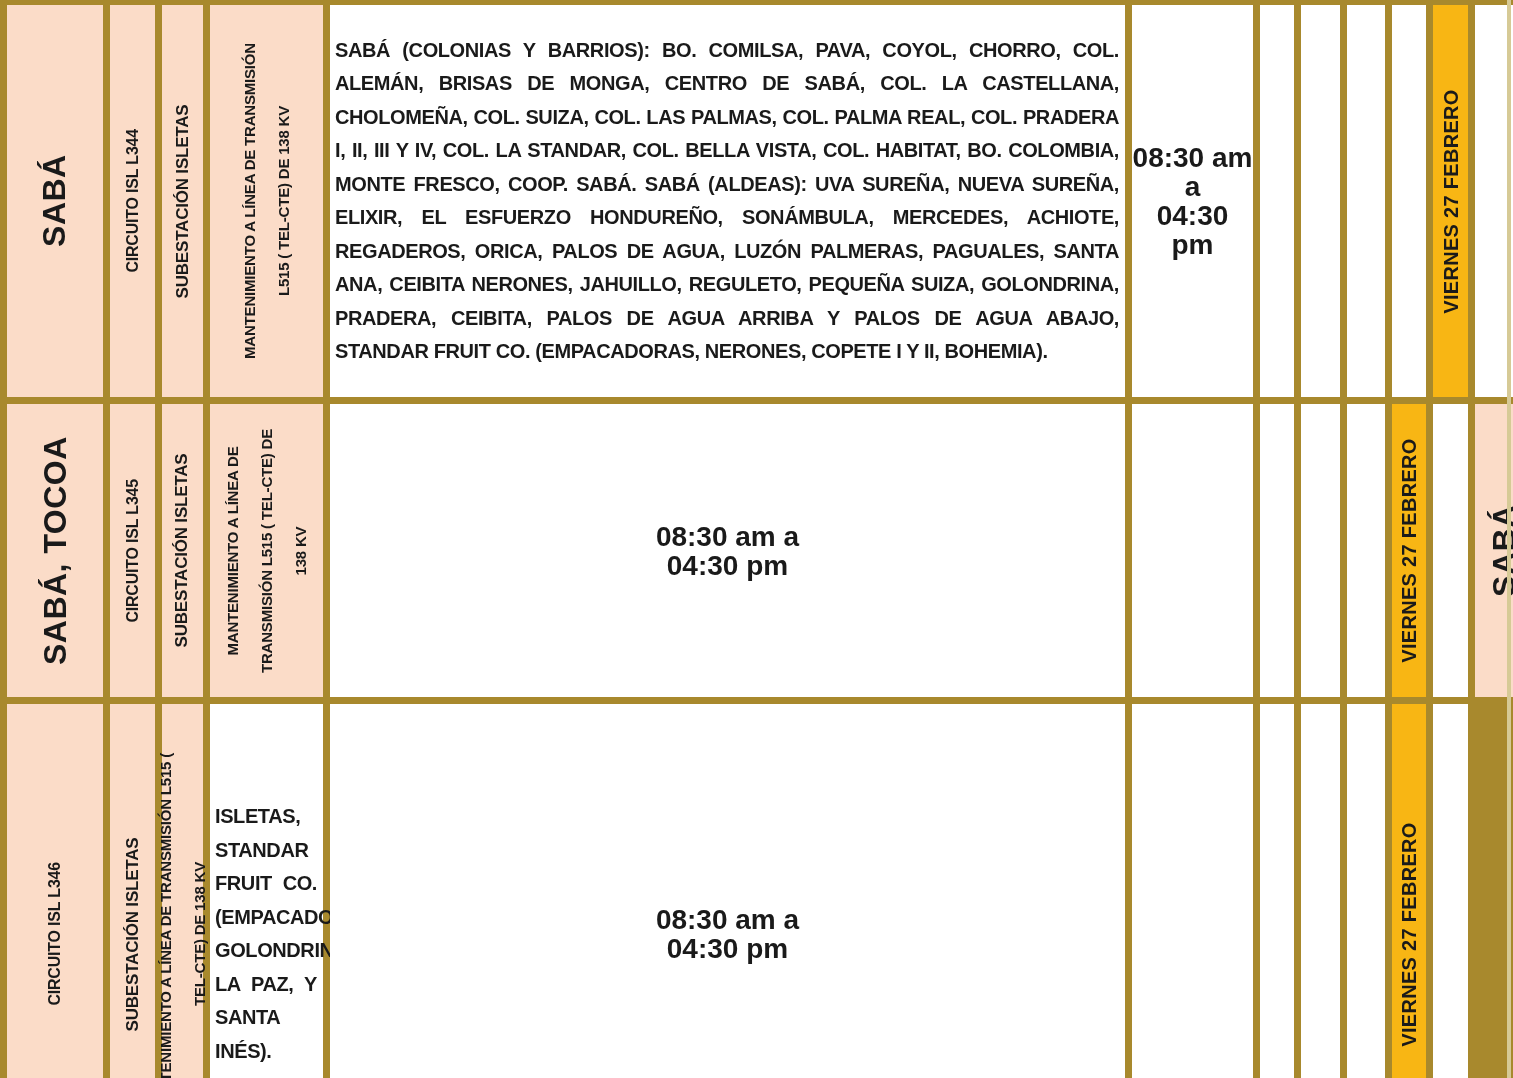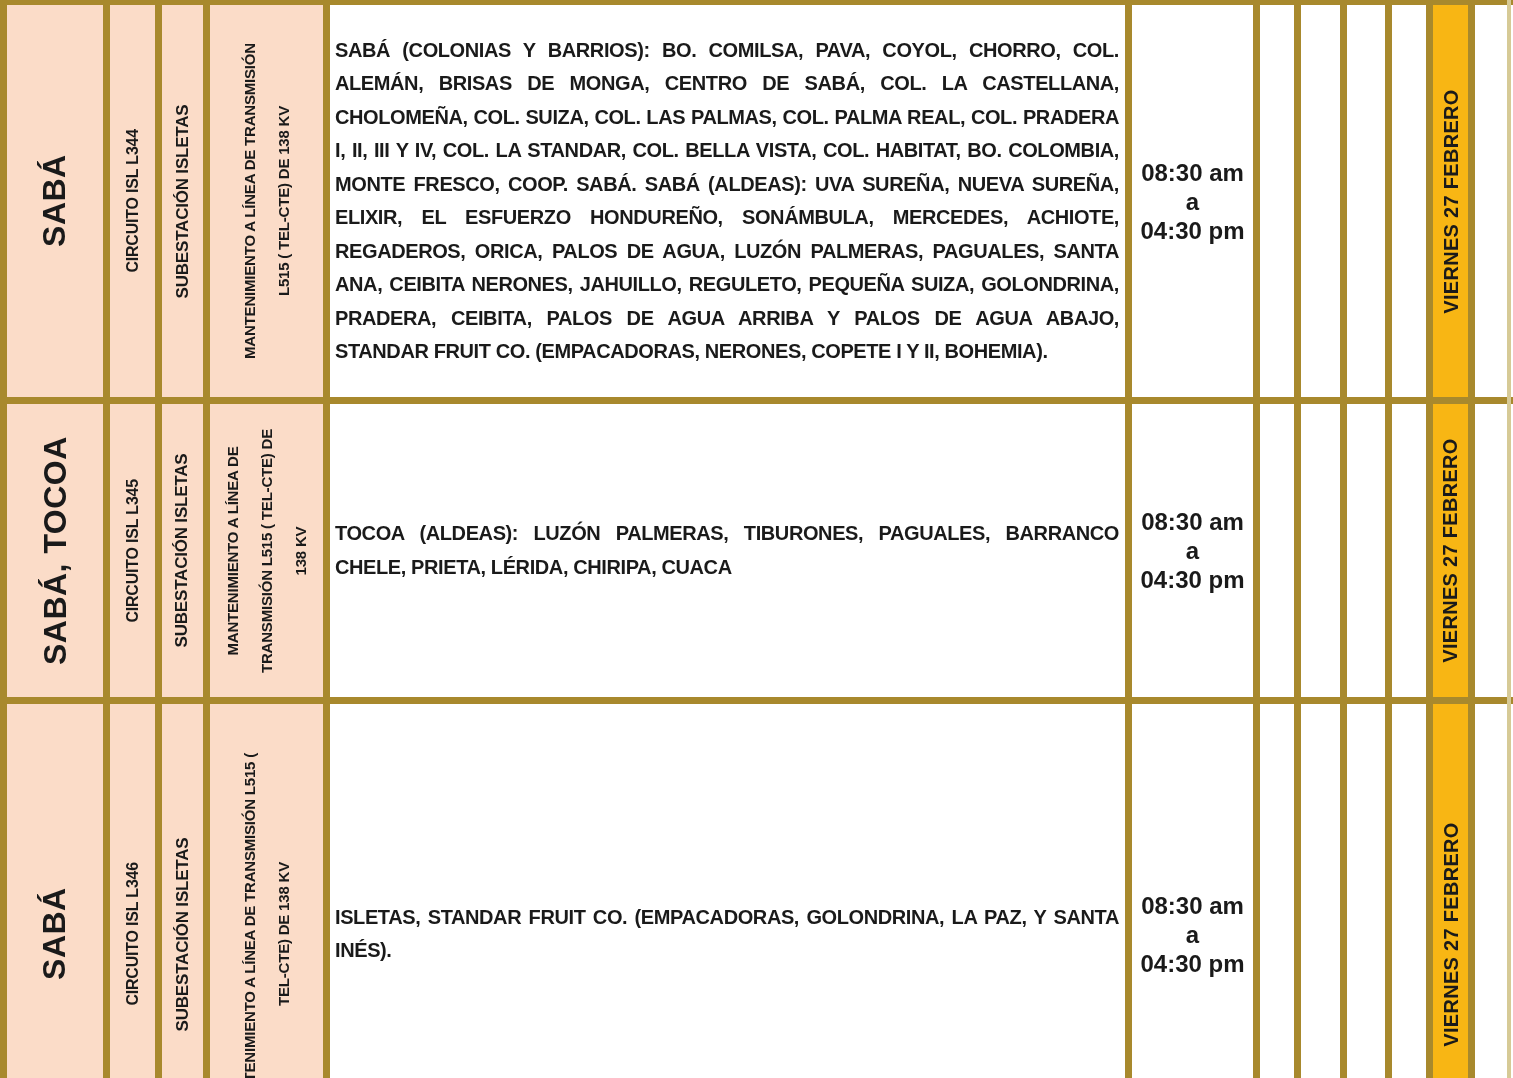--- a/index.html
+++ b/index.html
@@ -51,21 +51,21 @@
     width: 100%;
     padding: 0 6px 0 5px;
     font-size: 20px;
     font-weight: 700;
     line-height: 33.5px;
     letter-spacing: -0.4px;
     text-align: justify;
     text-justify: inter-word;
   }
   .schedule span {
-    font-size: 24px;
+    font-size: 28px;
     font-weight: 700;
     line-height: 29px;
     white-space: pre-line;
     text-align: center;
   }
 
   
   .right-edge-line {
     position: absolute;
     left: 1507px; top: 0;
@@ -115,23 +115,20 @@
       <div class="rot" style="width:287px">CIRCUITO ISL L345</div>
     </div>
     <div class="cell peach substation">
       <div class="rot" style="width:287px">SUBESTACIÓN ISLETAS</div>
     </div>
     <div class="cell peach work">
       <div class="rot" style="width:287px">MANTENIMIENTO A LÍNEA DE
 TRANSMISIÓN L515 ( TEL-CTE) DE
 138 KV</div>
     </div>
-    <div class="cell areas">
-      <p>TOCOA (ALDEAS): LUZÓN PALMERAS, TIBURONES, PAGUALES, BARRANCO CHELE, PRIETA, LÉRIDA, CHIRIPA, CUACA</p>
-    </div>
     <div class="cell schedule">
       <span>08:30 am a
 04:30 pm</span>
     </div>
     <div class="cell"></div>
     <div class="cell"></div>
     <div class="cell"></div>
     <div class="cell"></div>
     <div class="cell yellow date">
       <div class="rot" style="width:287px">VIERNES 27 FEBRERO</div>

